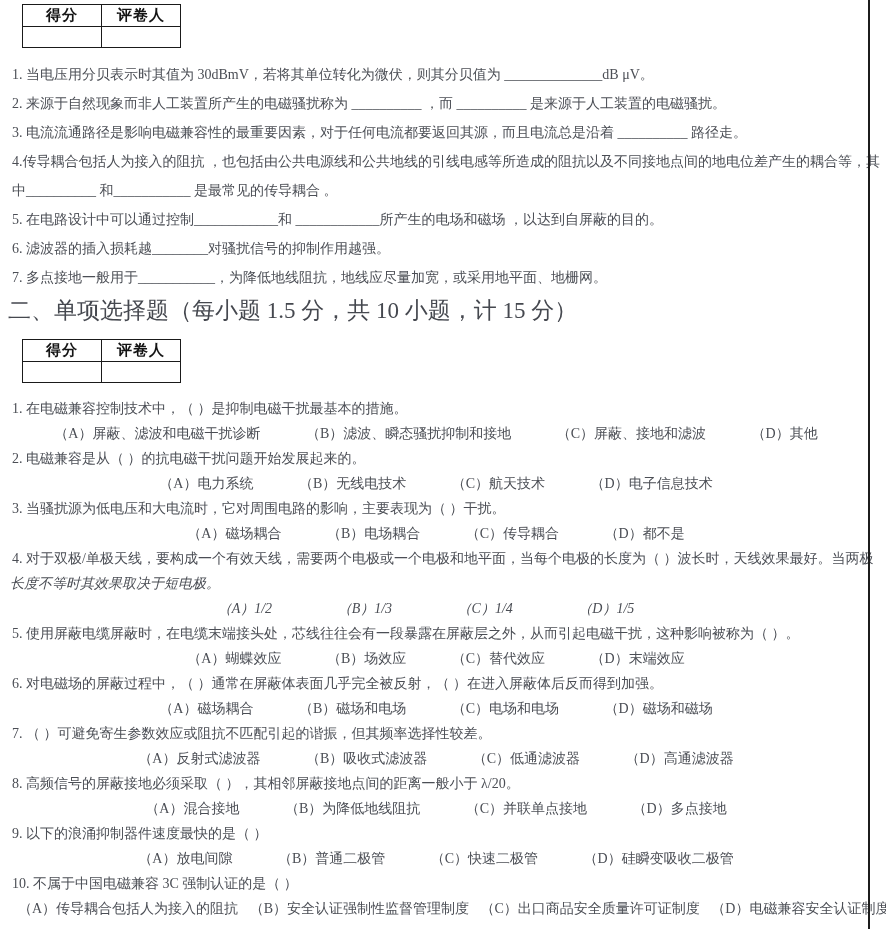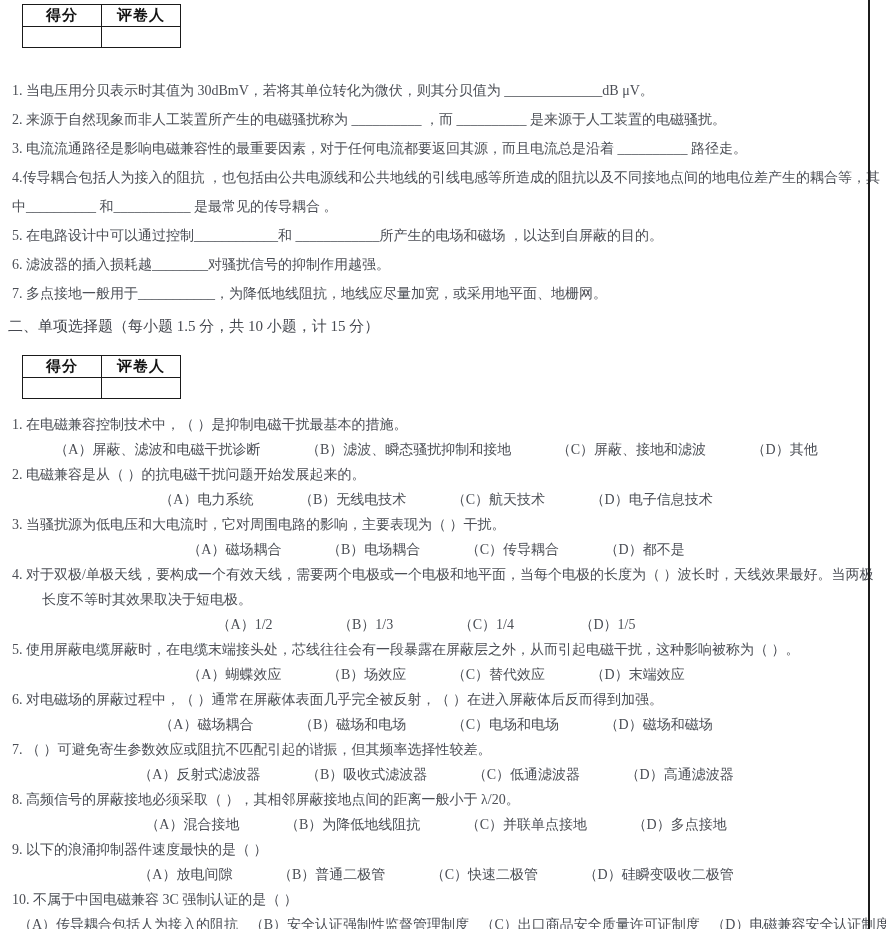--- a/index.html
+++ b/index.html
@@ -25,44 +25,44 @@
   }
   table.score-table th {
     height:22px;
     font-size:15px;
     font-weight:bold;
     color:#141414;
     text-align:center;
     letter-spacing:1px;
   }
   table.score-table td { height:21px; }
-  .fill-section { margin-top:28px; }
+  .fill-section { margin-top:12px; }
   .fill-line {
     height:29px; line-height:29px;
     margin-left:12px;
     white-space:nowrap;
   }
   .section-heading {
     margin-left:8px; margin-top:5px;
     height:27px; line-height:27px;
-    font-size:15px;
+    font-size:23px;
     color:#45484f;
     white-space:nowrap;
   }
   .table2-wrap { margin-top:15px; }
   .mc-section { margin-top:13px; }
   .mc-line {
     height:25px; line-height:25px;
     margin-left:12px;
     white-space:nowrap;
   }
-  .mc-cont { margin-left:42px; }
+  .mc-cont { margin-left:10px;font-style:italic; }
   .mc-options { margin-left:28px;text-align:center; }
   .mc-options .opt { margin-right:42px; }
-  .mc-options.wide .opt { margin-right:62px; }
+  .mc-options.wide .opt { margin-right:62px;font-style:italic; }
   .mc-options.tight { margin-left:18px; }
   .mc-options.tight .opt { margin-right:8px; }
 </style>
 </head>
 <body>
 
 <div class="page">
   <div class="page-right-border"></div>
 
   <table class="score-table">

